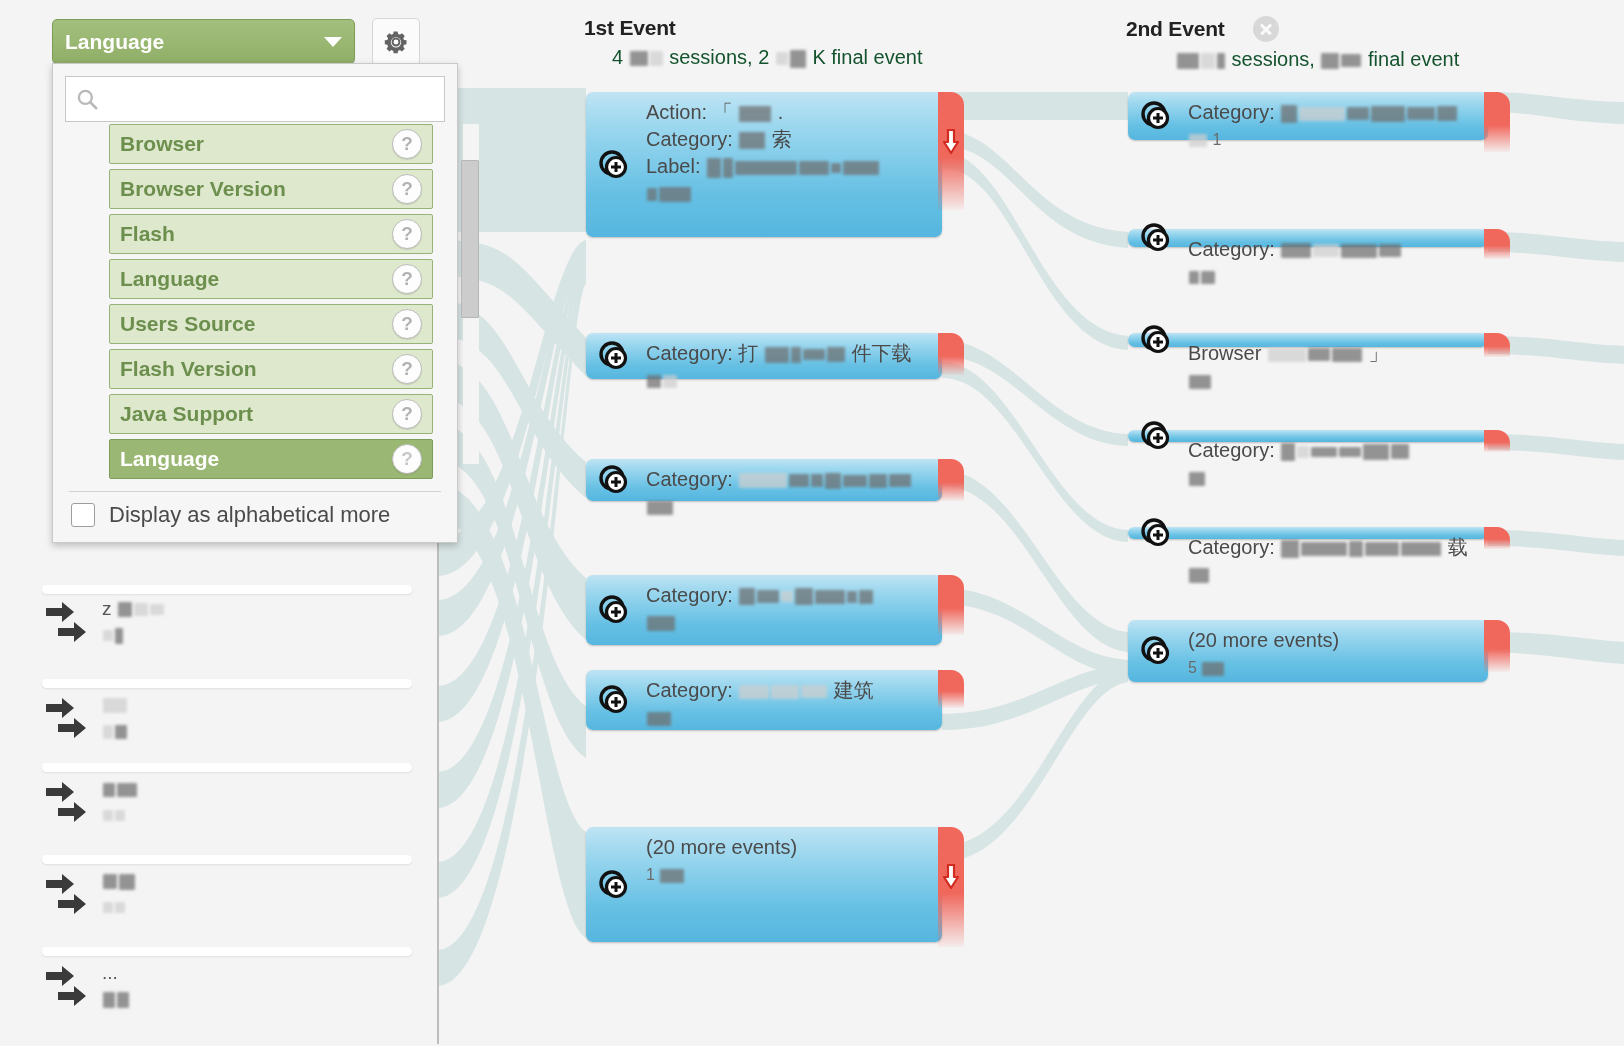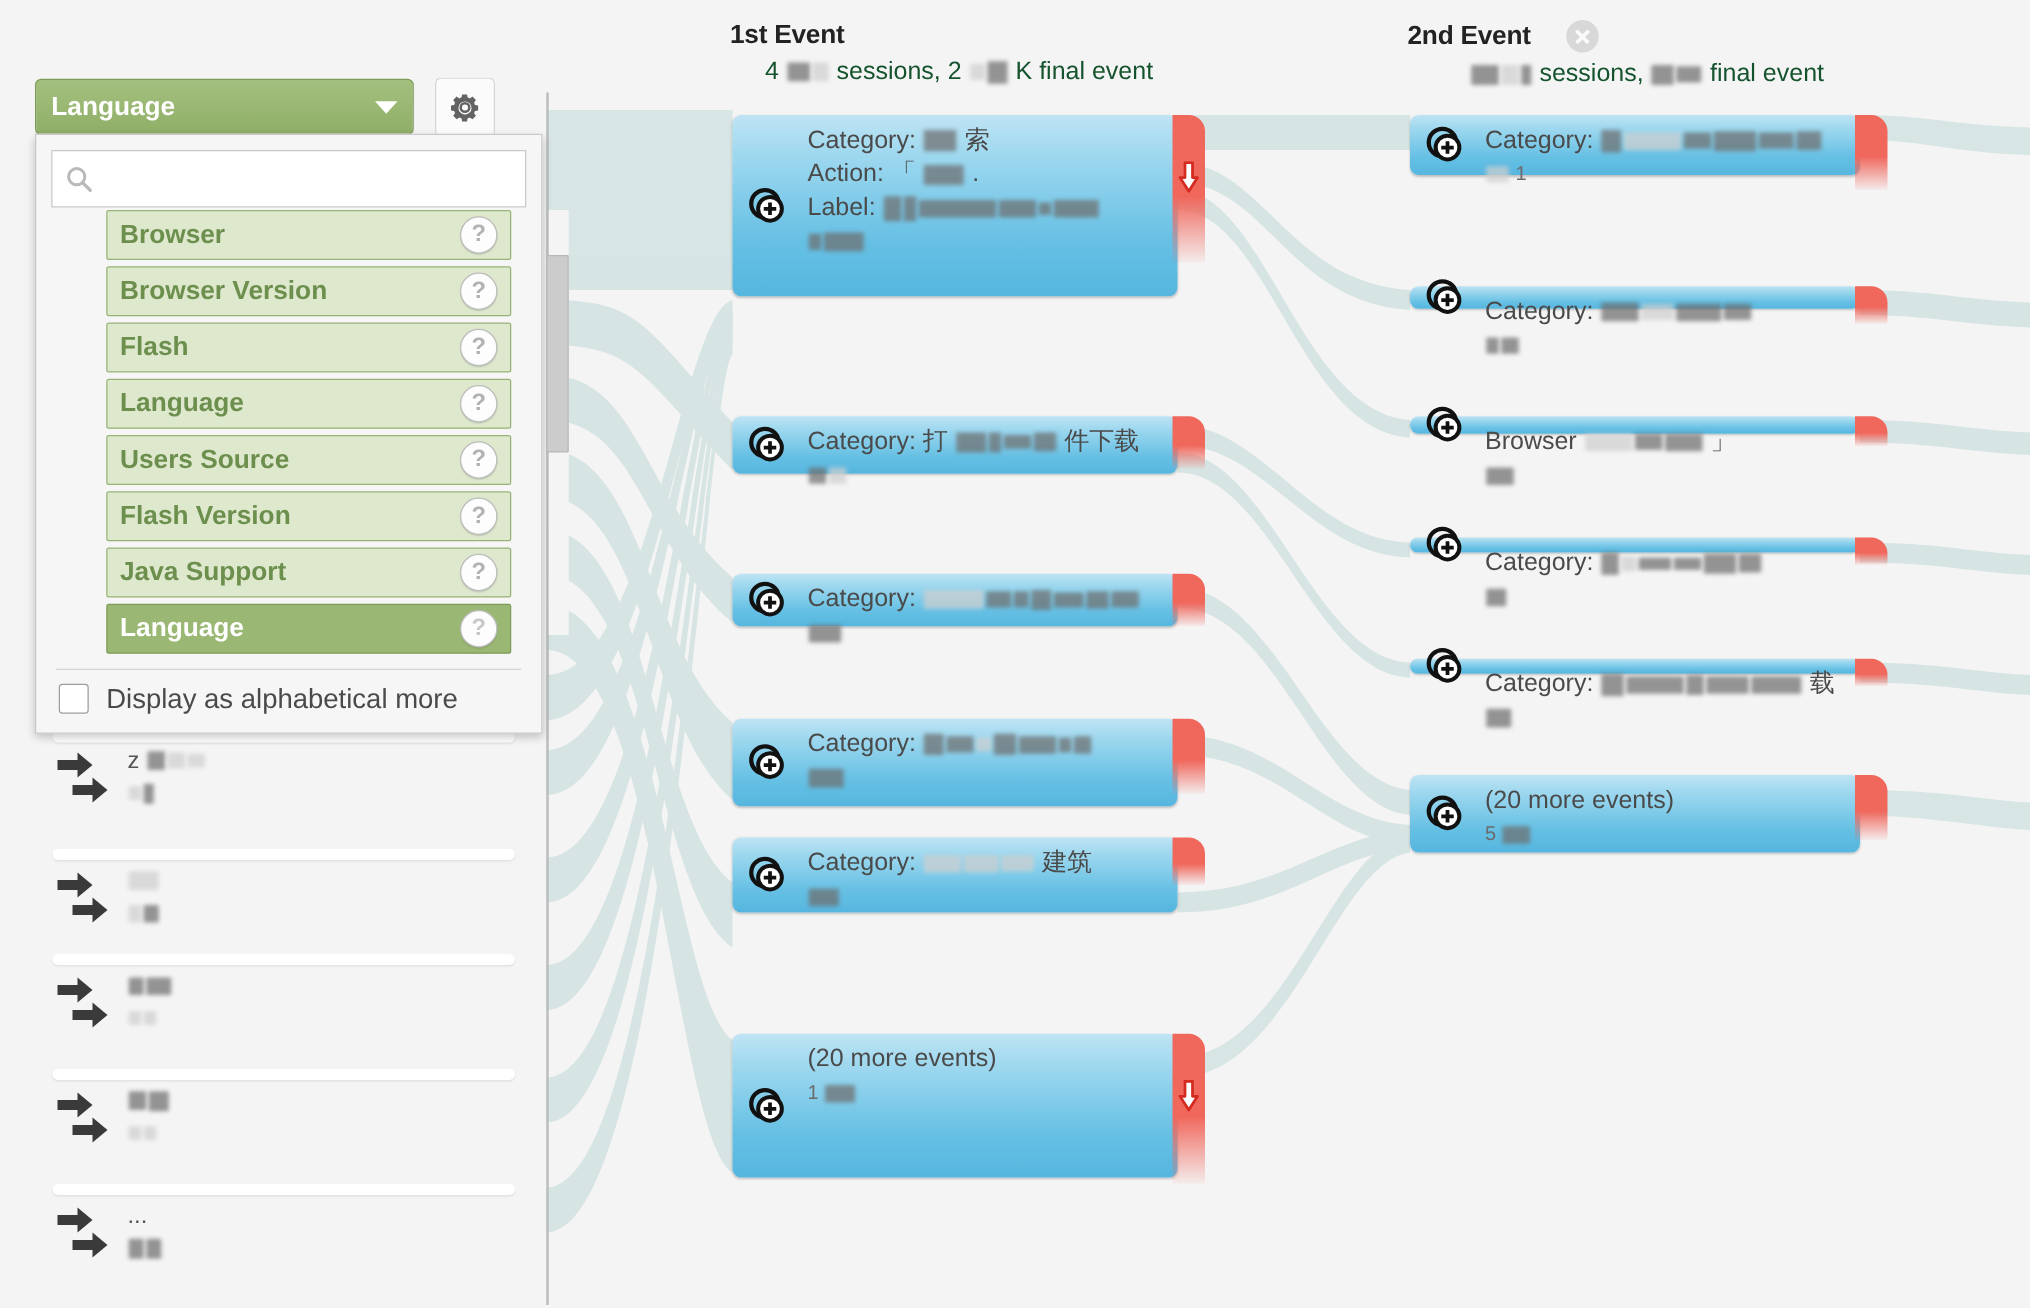--- a/index.html
+++ b/index.html
@@ -75,21 +75,21 @@
   .side-row{position:absolute;left:42px;width:380px;}
   .side-rule{
     position:absolute;left:42px;width:370px;height:9px;
     background:#ffffff;border-radius:5px;
     box-shadow:0 1px 2px rgba(0,0,0,.09);
   }
   .side-arrows{position:absolute;left:0;top:0;width:58px;height:48px;}
   .side-label{position:absolute;left:60px;top:0;font-size:19px;color:#555;line-height:26px;}
 
   
-  .dim-wrap{position:absolute;left:28px;top:19px;z-index:40;margin-top:44px;}
+  .dim-wrap{position:absolute;left:52px;top:19px;z-index:40;}
   .dim-btn{
     width:303px;height:45px;box-sizing:border-box;
     background:linear-gradient(to bottom,#a4bf7e 0%,#9ab873 48%,#8fae67 100%);
     border:1px solid #7d9c57;border-radius:5px;
     color:#fff;font-size:21px;font-weight:bold;
     display:flex;align-items:center;padding:0 12px;
     cursor:pointer;box-shadow:0 1px 1px rgba(0,0,0,.12);
   }
   .dim-btn .caret{
     margin-left:auto;width:0;height:0;
@@ -226,22 +226,22 @@
 
   <div id="col1-nodes">
       <div class="node" style="left: 586px; top: 92px; width: 356px; height: 145px;">
         <svg viewBox="0 0 36 36" class="mag">
           <circle cx="15" cy="16" r="11" fill="none" stroke="#111" stroke-width="3.4"></circle>
           <circle cx="19" cy="20" r="9.5" fill="#fff" stroke="#111" stroke-width="3.2"></circle>
           <line x1="19" y1="15" x2="19" y2="25" stroke="#111" stroke-width="3"></line>
           <line x1="14" y1="20" x2="24" y2="20" stroke="#111" stroke-width="3"></line>
         </svg>
         <div class="node-text">
+          <div><span>Action: </span><span> 「 </span><span class="rd d" style="width: 32px; height: 16px;"></span><span> . </span></div>
           <div><span>Category: </span><span class="rd d" style="width: 26px; height: 17px;"></span><span> 索 </span></div>
-          <div><span>Action: </span><span> 「 </span><span class="rd d" style="width: 32px; height: 16px;"></span><span> . </span></div>
           <div><span>Label: </span><span class="rd d" style="width: 14px; height: 20px;"></span><span class="rd d" style="width: 10px; height: 20px;"></span><span class="rd d" style="width: 62px; height: 14px;"></span><span class="rd d" style="width: 30px; height: 14px;"></span><span class="rd d" style="width: 10px; height: 10px;"></span><span class="rd d" style="width: 36px; height: 14px;"></span></div>
           <div class="node-sub"><span class="rd d" style="width: 10px; height: 13px;"></span><span class="rd d" style="width: 32px; height: 15px;"></span></div>
         </div>
         <div class="dropoff" style="left: 352px; height: 118px;">
           <svg viewBox="0 0 20 26" class="arrow">
             <path d="M7 1 h6 v12 h4 L10 24 L3 13 h4 Z" fill="#ffffff" stroke="#d32b20" stroke-width="2.2" stroke-linejoin="round"></path>
           </svg>
         </div>
       </div>
       <div class="node" style="left: 586px; top: 333px; width: 356px; height: 46px;">

